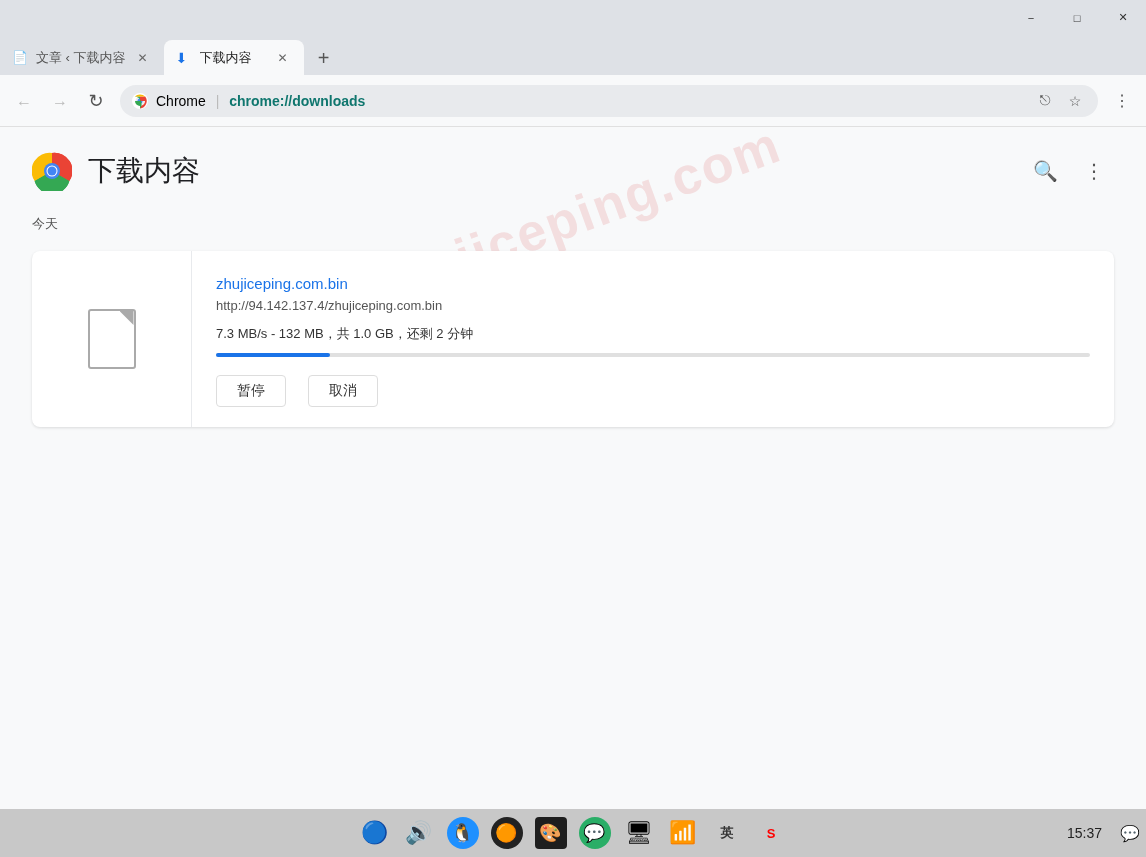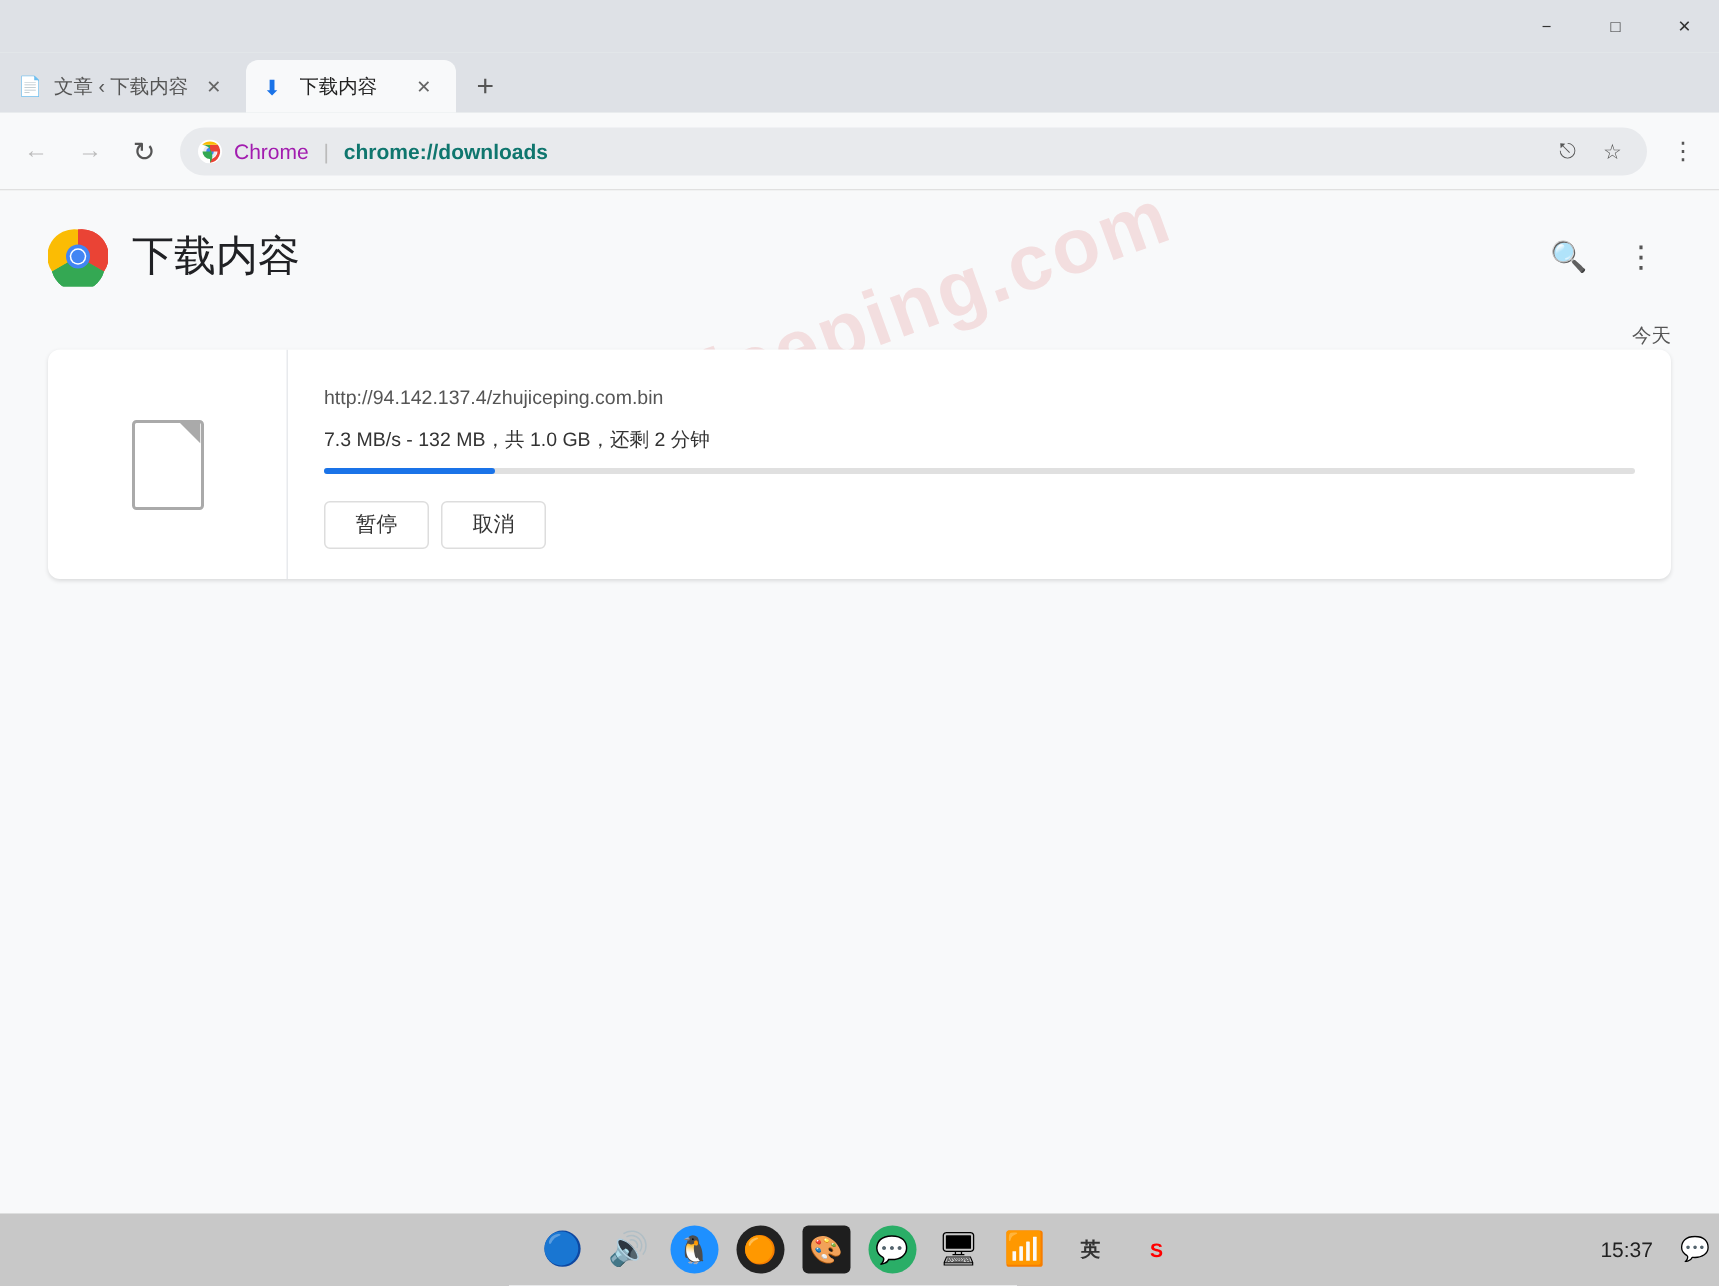--- a/index.html
+++ b/index.html
@@ -214,24 +214,23 @@
       white-space: nowrap;
       pointer-events: none;
       z-index: 0;
       letter-spacing: 2px;
     }
 
     
     .section-label {
       font-size: 13px;
       color: #555;
-      margin-bottom: 0;
+      margin-bottom: 18px;
       position: relative;
       z-index: 1;
-      text-align: right;
     }
 
     
     .download-card {
       background: white;
       border-radius: 8px;
       box-shadow: 0 1px 3px rgba(0,0,0,0.12);
       display: flex;
       align-items: stretch;
       position: relative;
@@ -295,21 +294,21 @@
       margin-top: 4px;
       width: 100%;
     }
     .progress-bar-fill {
       height: 100%;
       background: #1a73e8;
       border-radius: 2px;
     }
     .download-actions {
       display: flex;
-      gap: 8px;
+      gap: 22px;
       margin-top: 12px;
     }
     .download-btn {
       padding: 6px 20px;
       border: 1px solid #ddd;
       border-radius: 4px;
       background: white;
       font-size: 14px;
       color: #333;
       cursor: pointer;
@@ -413,21 +412,21 @@
 
     <svg class="omnibox-favicon" viewBox="0 0 16 16" xmlns="http://www.w3.org/2000/svg">
       <circle cx="8" cy="8" r="8" fill="#fff"></circle>
       <path d="M8 3.5a4.5 4.5 0 100 9 4.5 4.5 0 000-9z" fill="#e8eaed"></path>
       <path d="M8 5.5A2.5 2.5 0 118 10.5 2.5 2.5 0 018 5.5z" fill="#4285f4"></path>
       <path d="M8 3.5h5.2A7.5 7.5 0 018 15.5V13A5 5 0 0013 8H8z" fill="#ea4335"></path>
       <path d="M8 3.5H2.8A7.5 7.5 0 018 15.5V13A5 5 0 013 8H8z" fill="#34a853"></path>
       <path d="M8 3.5H2.8A7.5 7.5 0 0113.2 3.5H8z" fill="#fbbc04"></path>
     </svg>
     <span class="omnibox-text">
-      <span style="font-weight:400;color:#a21caf;">Chrome</span>
+      <span style="font-weight:400;color:#000000;">Chrome</span>
       <span style="color:#bbb;margin:0 6px;">|</span>
       <span style="font-weight:700;color:#0f766e;">chrome://<strong>downloads</strong></span>
     </span>
     <span class="omnibox-icon">⎋</span>
     <span class="omnibox-icon">☆</span>
   </div>
 
   <button class="toolbar-btn">
     <span>⋮</span>
   </button>
@@ -474,20 +473,21 @@
     </div>
   </div>
 
   <div class="section-label">今天</div>
 
   <div class="download-card">
     <div class="download-card-left">
       <div class="file-icon"></div>
     </div>
     <div class="download-card-right">
+      <a class="download-filename" href="#">zhujiceping.com.bin</a>
       <div class="download-url">http://94.142.137.4/zhujiceping.com.bin</div>
       <div class="download-progress-text">7.3 MB/s - 132 MB，共 1.0 GB，还剩 2 分钟</div>
       <div class="progress-bar-container">
         <div class="progress-bar-fill" style="width: 13%;"></div>
       </div>
       <div class="download-actions">
         <button class="download-btn">暂停</button>
         <button class="download-btn">取消</button>
       </div>
     </div>

